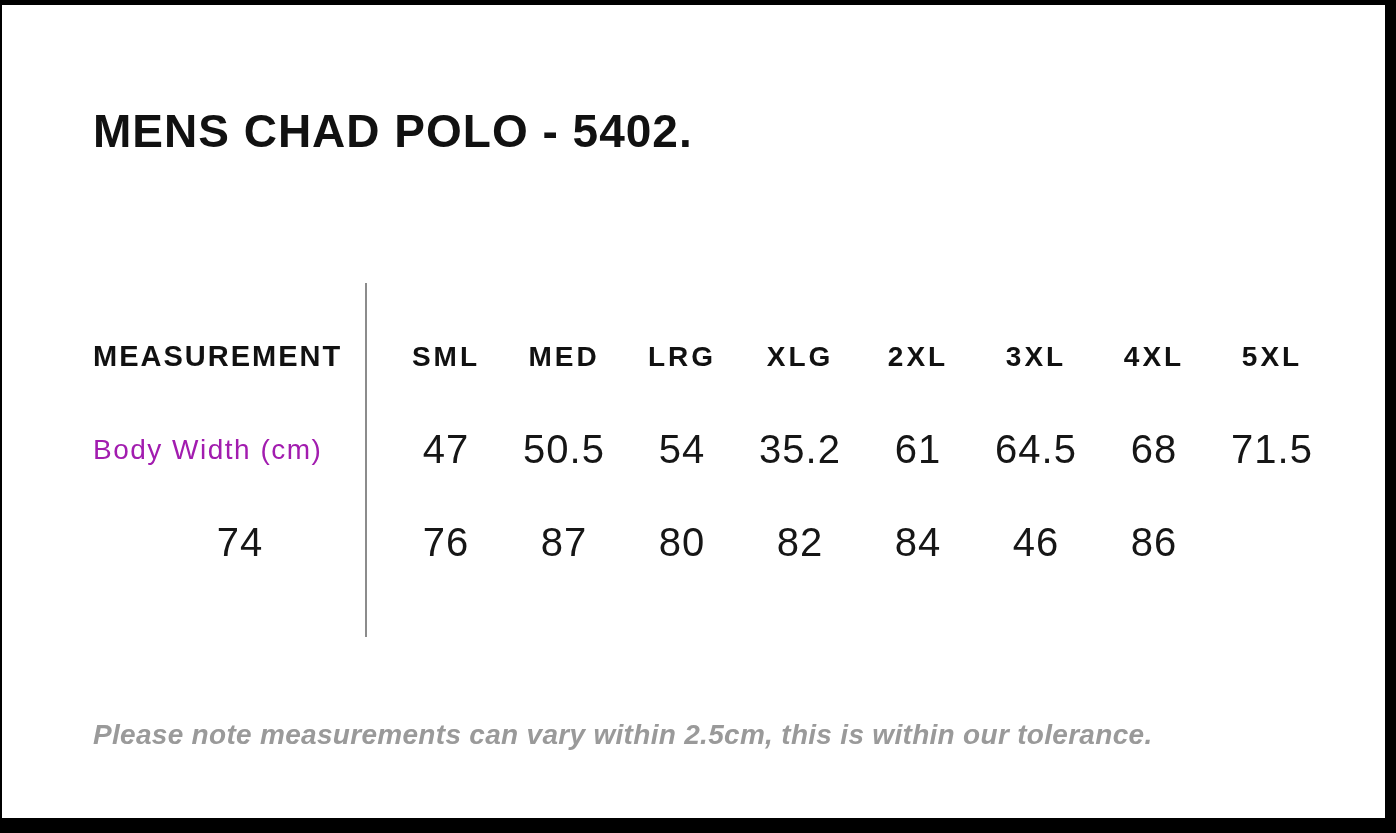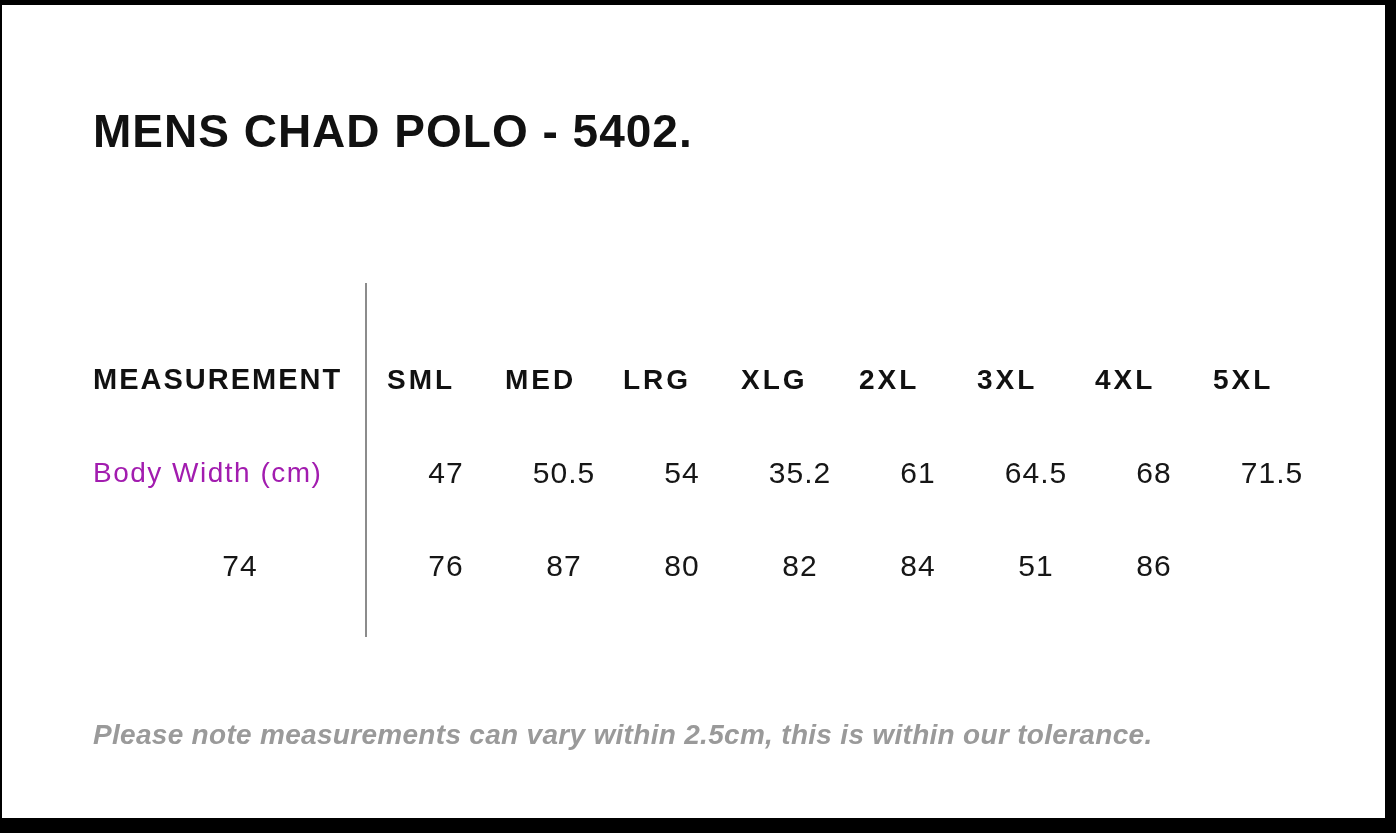--- a/index.html
+++ b/index.html
@@ -37,48 +37,49 @@
     position: absolute;
     left: 363px;
     top: 278px;
     width: 1.5px;
     height: 354px;
     background: #8c8c8c;
   }
   .size-table {
     position: absolute;
     left: 91px;
-    top: 328px;
+    top: 305px;
     display: grid;
     grid-template-columns: 294px repeat(8, 118px);
     grid-auto-rows: 93px;
     align-items: center;
   }
   .cell { white-space: nowrap; }
   .head {
     font-weight: bold;
     font-size: 28px;
     letter-spacing: 3px;
     color: #111111;
+    text-align: center;
   }
   .head-label {
     font-weight: bold;
     font-size: 29px;
     letter-spacing: 2px;
     color: #111111;
     text-align: left;
   }
   .row-label {
     font-size: 28px;
     letter-spacing: 1.5px;
     color: #a21caf;
     text-align: left;
   }
   .val {
-    font-size: 30px;
+    font-size: 40px;
     letter-spacing: 1px;
     color: #161616;
     text-align: center;
   }
   .note {
     position: absolute;
     left: 91px;
     top: 714px;
     font-size: 28px;
     font-style: italic;
@@ -118,20 +119,20 @@
     <div class="cell val">64.5</div>
     <div class="cell val">68</div>
     <div class="cell val">71.5</div>
 
     <div class="cell val">74</div>
     <div class="cell val">76</div>
     <div class="cell val">87</div>
     <div class="cell val">80</div>
     <div class="cell val">82</div>
     <div class="cell val">84</div>
-    <div class="cell val">51</div>
+    <div class="cell val">46</div>
     <div class="cell val">86</div>
 
   </div>
 
   <p class="note">Please note measurements can vary within 2.5cm, this is within our tolerance.</p>
 
 </div>
 
 </body></html>

